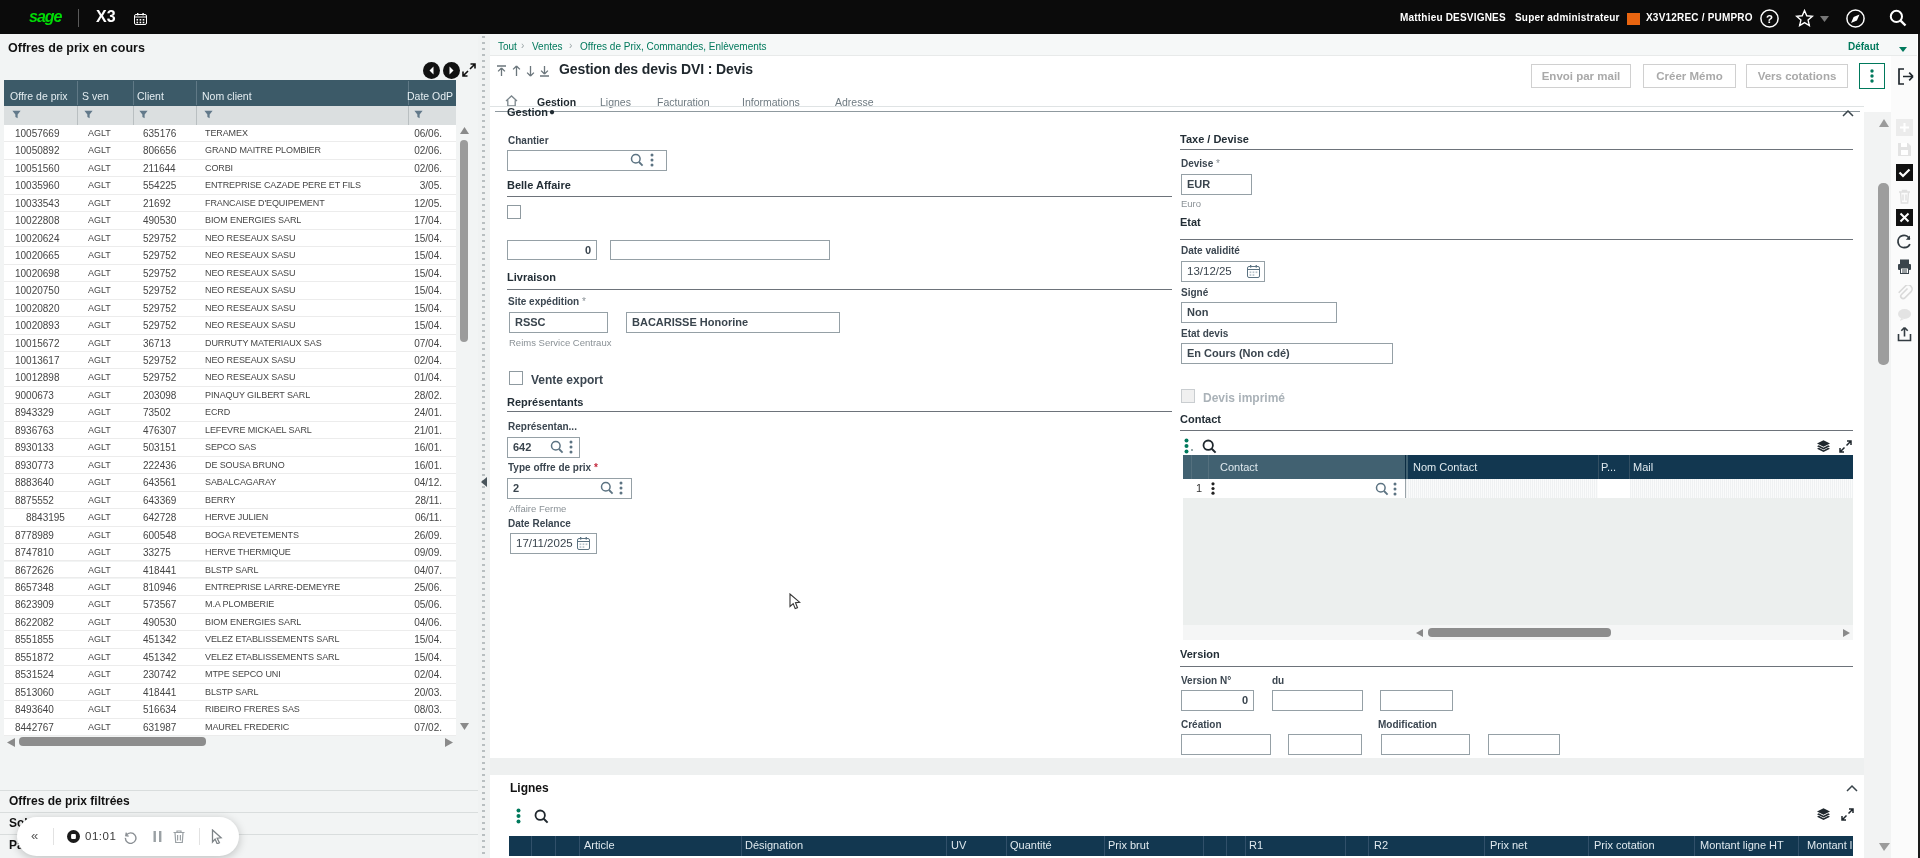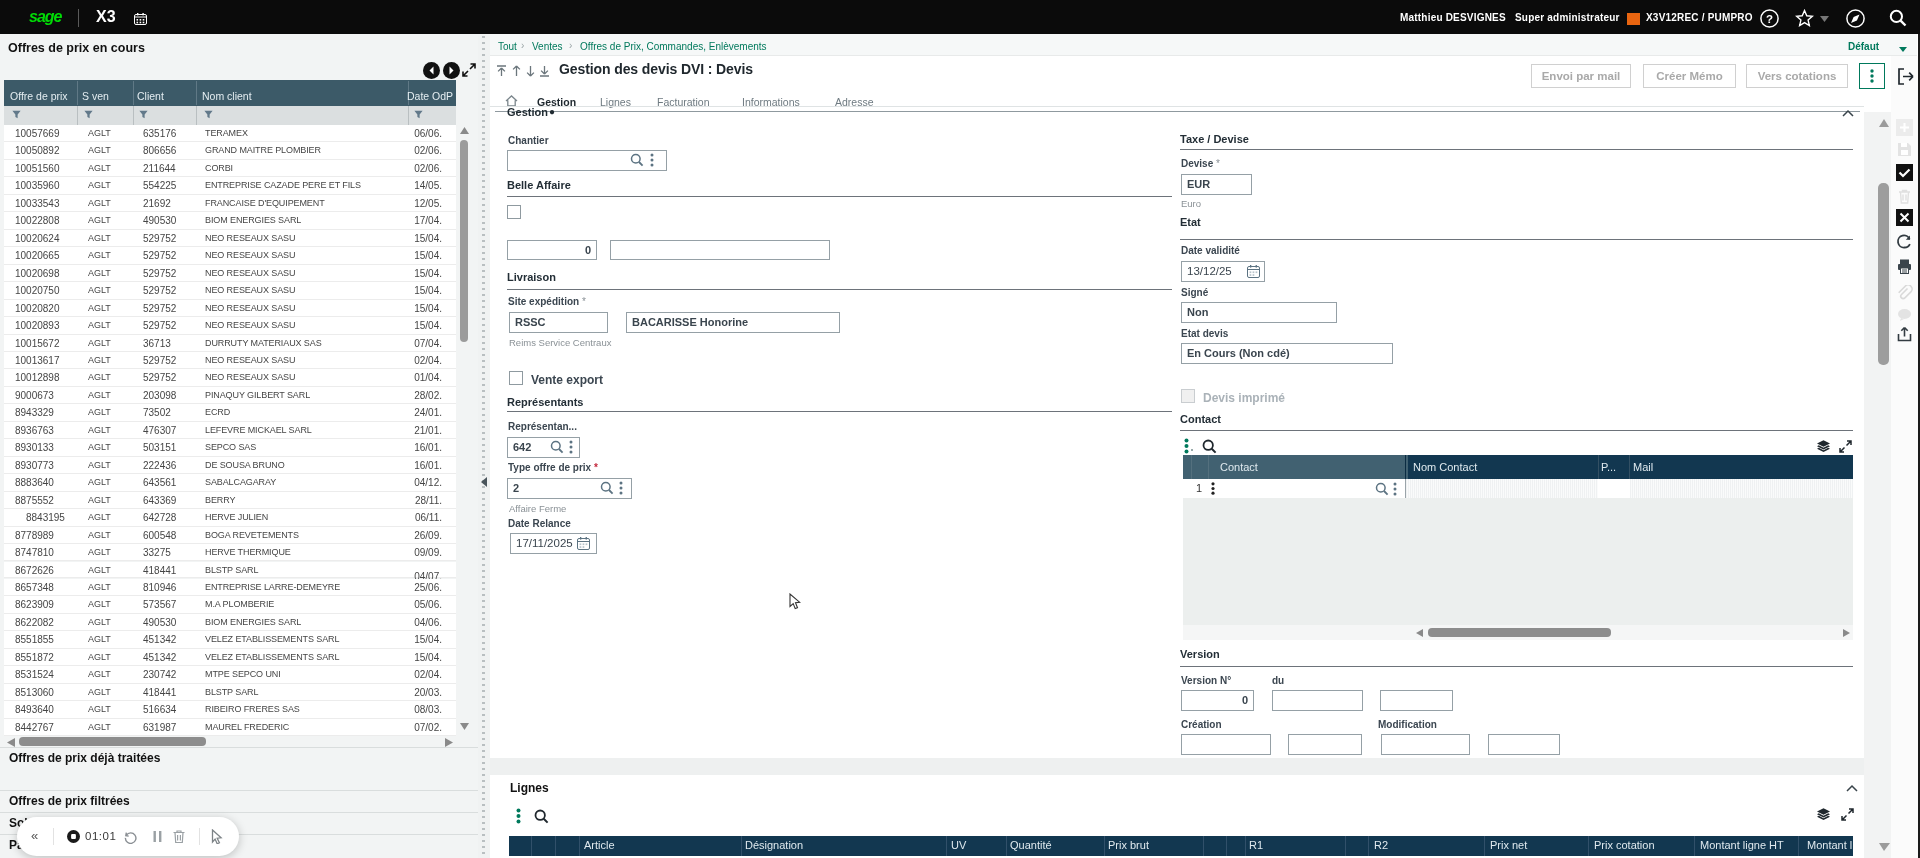--- a/index.html
+++ b/index.html
@@ -155,21 +155,21 @@
         <span class="abs" style="left:84px;top:3px;font-size:9px;">AGLT</span>
         <span class="abs" style="left:139px;top:3px;">211644</span>
         <span class="abs" style="left:201px;top:3px;font-size:9px;letter-spacing:-0.1px;">CORBI</span>
         <span class="abs" style="left:400px;top:3px;width:38px;text-align:right;">02/06.</span>
       </div>
 <div class="abs" style="left:4px;top:141.38px;width:452px;height:17.46px;background:#fff;border-bottom:1px solid #ececec;font-size:10px;color:#454545;">
         <span class="abs" style="left:11px;top:3px;">10035960</span>
         <span class="abs" style="left:84px;top:3px;font-size:9px;">AGLT</span>
         <span class="abs" style="left:139px;top:3px;">554225</span>
         <span class="abs" style="left:201px;top:3px;font-size:9px;letter-spacing:-0.1px;">ENTREPRISE CAZADE PERE ET FILS</span>
-        <span class="abs" style="left:400px;top:3px;width:38px;text-align:right;">14/05.</span>
+        <span class="abs" style="left:400px;top:3px;width:38px;text-align:right;">3/05.</span>
       </div>
 <div class="abs" style="left:4px;top:158.84px;width:452px;height:17.46px;background:#fff;border-bottom:1px solid #ececec;font-size:10px;color:#454545;">
         <span class="abs" style="left:11px;top:3px;">10033543</span>
         <span class="abs" style="left:84px;top:3px;font-size:9px;">AGLT</span>
         <span class="abs" style="left:139px;top:3px;">21692</span>
         <span class="abs" style="left:201px;top:3px;font-size:9px;letter-spacing:-0.1px;">FRANCAISE D'EQUIPEMENT</span>
         <span class="abs" style="left:400px;top:3px;width:38px;text-align:right;">12/05.</span>
       </div>
 <div class="abs" style="left:4px;top:176.30px;width:452px;height:17.46px;background:#fff;border-bottom:1px solid #ececec;font-size:10px;color:#454545;">
         <span class="abs" style="left:11px;top:3px;">10022808</span>
@@ -309,21 +309,21 @@
         <span class="abs" style="left:84px;top:3px;font-size:9px;">AGLT</span>
         <span class="abs" style="left:139px;top:3px;">33275</span>
         <span class="abs" style="left:201px;top:3px;font-size:9px;letter-spacing:-0.1px;">HERVE THERMIQUE</span>
         <span class="abs" style="left:400px;top:3px;width:38px;text-align:right;">09/09.</span>
       </div>
 <div class="abs" style="left:4px;top:525.50px;width:452px;height:16px;background:#fff;border-bottom:1px solid #ececec;font-size:10px;color:#454545;">
         <span class="abs" style="left:11px;top:3px;">8672626</span>
         <span class="abs" style="left:84px;top:3px;font-size:9px;">AGLT</span>
         <span class="abs" style="left:139px;top:3px;">418441</span>
         <span class="abs" style="left:201px;top:3px;font-size:9px;letter-spacing:-0.1px;">BLSTP SARL</span>
-        <span class="abs" style="left:400px;top:3px;width:38px;text-align:right;margin-top:6px;">04/07.</span>
+        <span class="abs" style="left:400px;top:3px;width:38px;text-align:right;">04/07.</span>
       </div>
 <div class="abs" style="left:4px;top:542.96px;width:452px;height:17.46px;background:#fff;border-bottom:1px solid #ececec;font-size:10px;color:#454545;">
         <span class="abs" style="left:11px;top:3px;">8657348</span>
         <span class="abs" style="left:84px;top:3px;font-size:9px;">AGLT</span>
         <span class="abs" style="left:139px;top:3px;">810946</span>
         <span class="abs" style="left:201px;top:3px;font-size:9px;letter-spacing:-0.1px;">ENTREPRISE LARRE-DEMEYRE</span>
         <span class="abs" style="left:400px;top:3px;width:38px;text-align:right;">25/06.</span>
       </div>
 <div class="abs" style="left:4px;top:560.42px;width:452px;height:17.46px;background:#fff;border-bottom:1px solid #ececec;font-size:10px;color:#454545;">
         <span class="abs" style="left:11px;top:3px;">8623909</span>
@@ -391,21 +391,20 @@
       </svg>
 
 <svg class="abs" style="left:6px;top:701px" width="10" height="11" viewBox="0 0 10 11">
         <path d="M1 5.5L9 1v9z" fill="#8a8a8a"></path>
       </svg>
 <div class="abs" style="left:19px;top:701px;width:187px;height:9px;background:#8d8d8d;border-radius:4px;"></div>
 <svg class="abs" style="left:444px;top:701px" width="10" height="11" viewBox="0 0 10 11">
         <path d="M9 5.5L1 1v9z" fill="#8a8a8a"></path>
       </svg>
 
-  <div class="accrow" style="top:711px;">Offres de prix déjà traitées</div>
   <div class="accrow" style="top:754.4px;">Offres de prix filtrées</div>
   <div class="accrow" style="top:776.1px;">Soldées</div>
   <div class="accrow" style="top:797.8px;height:24px;">Panier</div>
 
 <div class="abs" style="left:17px;top:781px;width:222px;height:39px;background:#fff;border-radius:20px;box-shadow:0 2px 10px rgba(0,0,0,.22);">
  <span class="abs" style="left:14px;top:11px;font-size:13px;color:#555;">«</span>
  <div class="abs" style="left:36px;top:11px;width:1px;height:17px;background:#e2e2e2;"></div>
  <svg class="abs" style="left:50px;top:13px" width="13" height="13" viewBox="0 0 13 13">
           <circle cx="6.5" cy="6.5" r="6.5" fill="#1a1a1a"></circle>
           <rect x="4.1" y="4.1" width="4.8" height="4.8" rx="1" fill="#fff"></rect>

